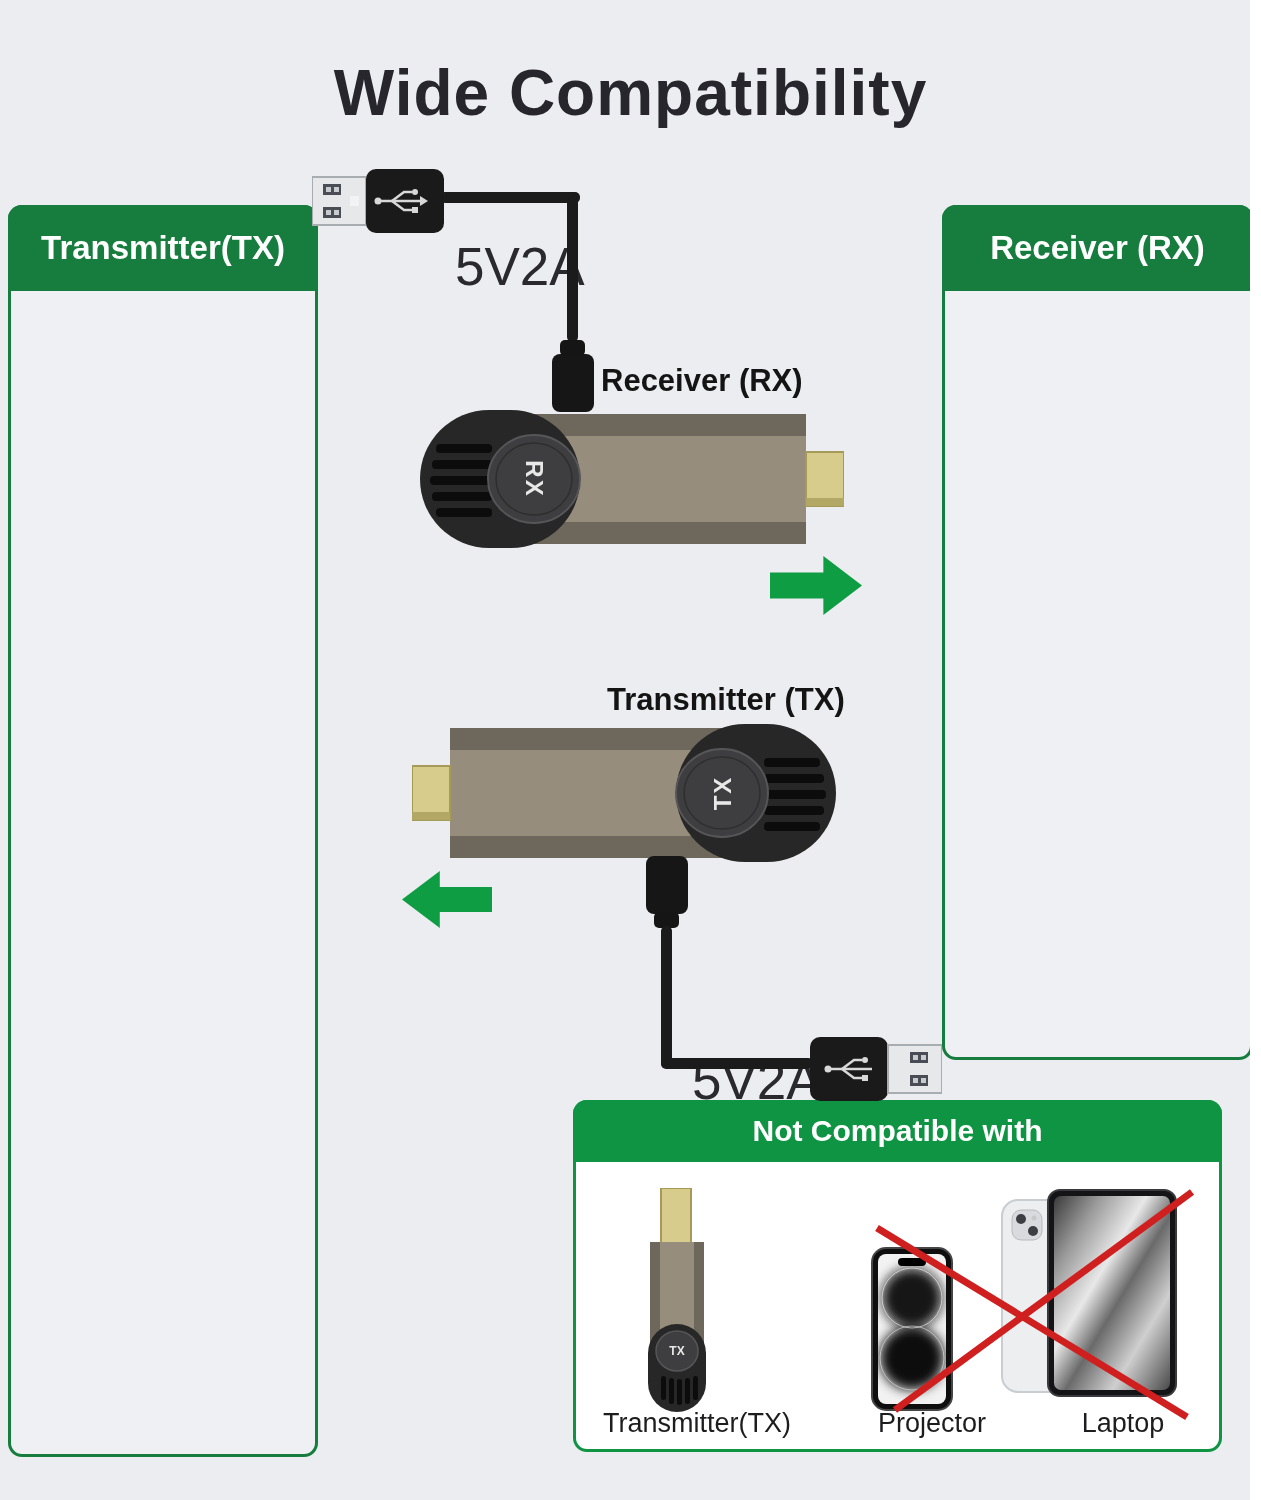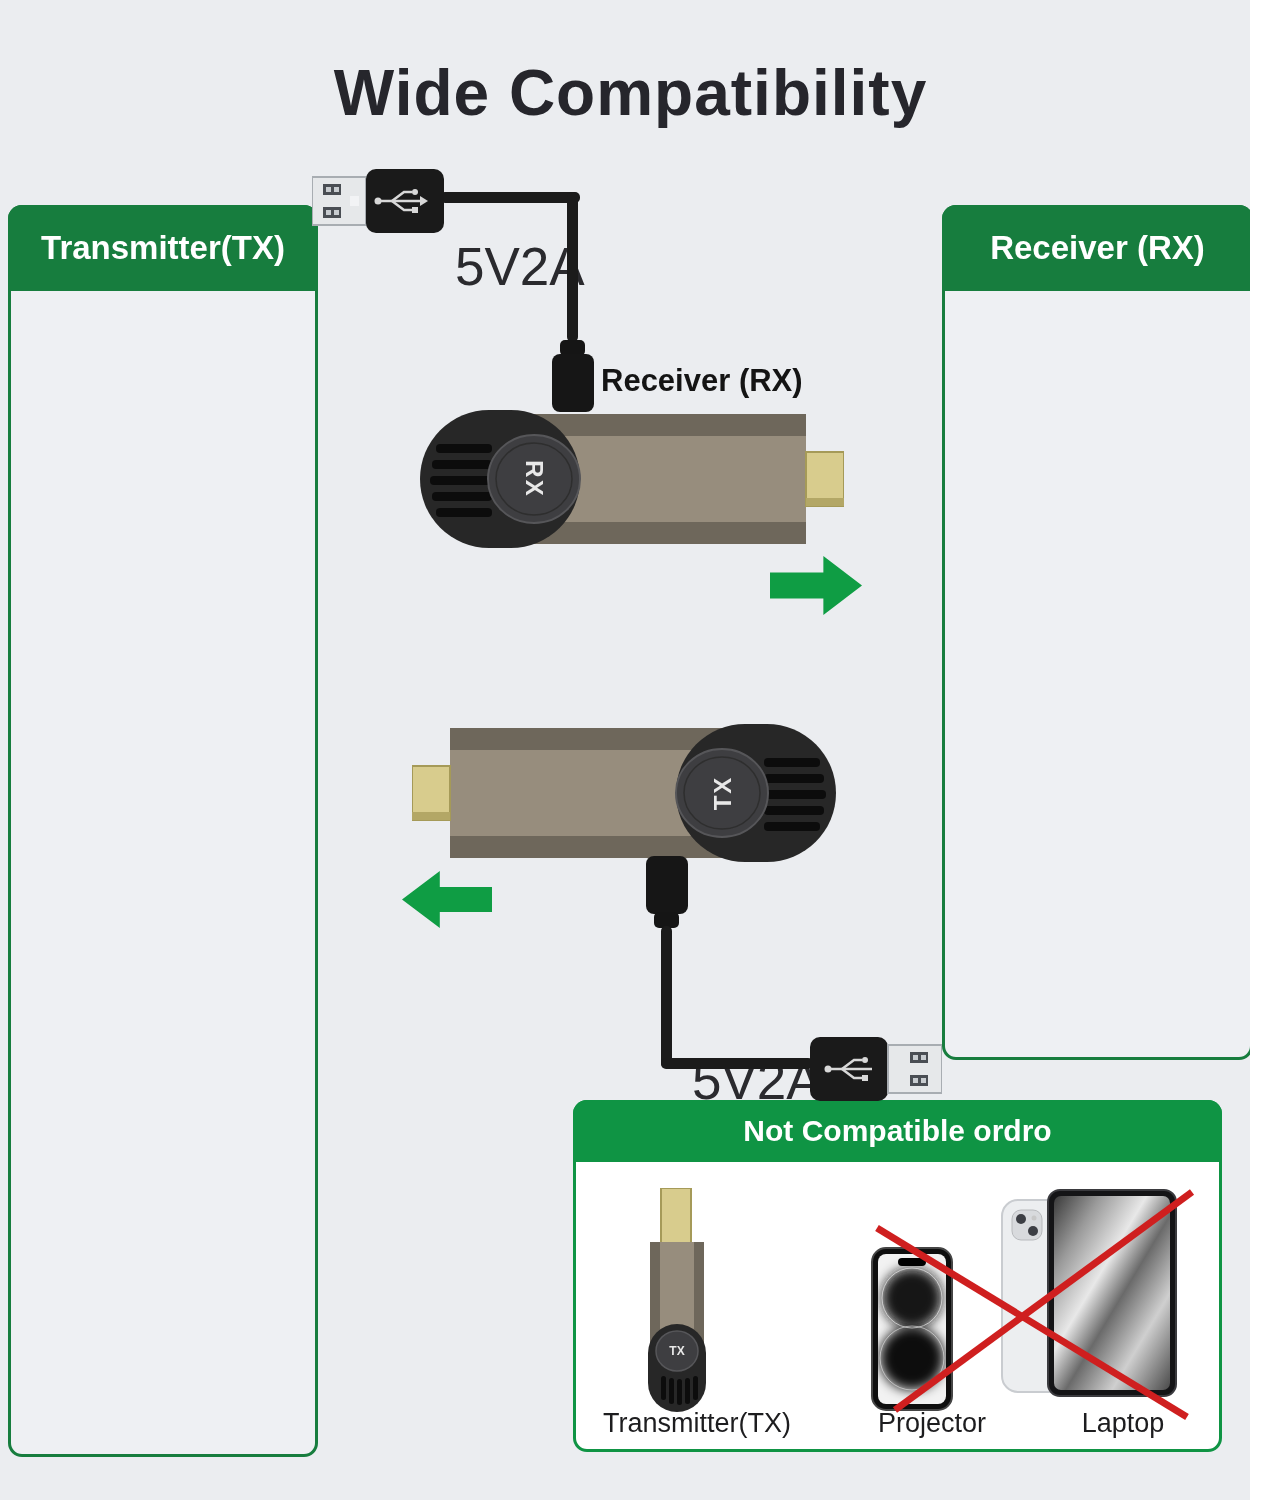--- a/index.html
+++ b/index.html
@@ -277,20 +277,21 @@
     </g>
     <ellipse cx="116" cy="71" rx="46" ry="44" fill="#3e3e41" stroke="#565659" stroke-width="2"></ellipse>
     <ellipse cx="116" cy="71" rx="38" ry="36" fill="none" stroke="#2e2e2e" stroke-width="1.5"></ellipse>
     <text x="116" y="71" text-anchor="middle" dominant-baseline="central" transform="rotate(90 116 71)" font-size="24" font-weight="700" letter-spacing="2" fill="#e8e8e8">RX</text>
     <rect x="388" y="44" width="38" height="54" fill="var(--hdmi-gold)" stroke="#a59a58" stroke-width="2"></rect>
     <rect x="388" y="90" width="38" height="8" fill="#b3a766"></rect>
   </svg>
 
   <div class="abs arrow arrow-right" style="left:770px;top:556px;width:92px;height:59px;"></div>
 
+  <div class="abs clabel" style="left:607px;top:682px;">Transmitter (TX)</div>
 
   <svg class="abs" style="left:412px;top:722px;" width="426" height="142" viewBox="0 0 426 142">
     <rect x="38" y="6" width="300" height="130" fill="#978d7d"></rect>
     <rect x="38" y="6" width="300" height="22" fill="#6e675b"></rect>
     <rect x="38" y="114" width="300" height="22" fill="#6e675b"></rect>
     <rect x="264" y="2" width="160" height="138" rx="69" fill="#272727"></rect>
     <g fill="#0c0c0c">
       <rect x="352" y="36" width="56" height="9" rx="4"></rect>
         <rect x="352" y="52" width="60" height="9" rx="4"></rect>
       <rect x="352" y="68" width="62" height="9" rx="4"></rect>
@@ -326,21 +327,21 @@
     <rect x="78" y="11" width="54" height="48" fill="#e6e8ea" stroke="#a8adb2" stroke-width="2"></rect>
     <rect x="100" y="18" width="18" height="11" fill="#4a4e54"></rect>
     <rect x="100" y="41" width="18" height="11" fill="#4a4e54"></rect>
     <rect x="103" y="21" width="5" height="5" fill="#c8ccd0"></rect>
       <rect x="111" y="21" width="5" height="5" fill="#c8ccd0"></rect>
     <rect x="103" y="44" width="5" height="5" fill="#c8ccd0"></rect>
       <rect x="111" y="44" width="5" height="5" fill="#c8ccd0"></rect>
   </svg>
 
   <div class="abs panel panel-bottom" style="left:573px;top:1100px;width:649px;height:352px;">
-    <div class="panel-header small">Not Compatible ordro</div>
+    <div class="panel-header small">Not Compatible with</div>
   </div>
 
   <svg class="abs" style="left:648px;top:1188px;z-index:3;" width="58" height="225" viewBox="0 0 58 225">
     <rect x="13" y="0" width="30" height="56" fill="var(--hdmi-gold)" stroke="#a59a58" stroke-width="2"></rect>
     <rect x="2" y="54" width="54" height="130" fill="#978d7d"></rect>
     <rect x="2" y="54" width="10" height="130" fill="#6e675b"></rect>
     <rect x="46" y="54" width="10" height="130" fill="#6e675b"></rect>
     <rect x="0" y="136" width="58" height="88" rx="29" fill="#272727"></rect>
     <ellipse cx="29" cy="163" rx="21" ry="20" fill="#3e3e41" stroke="#565659" stroke-width="1.5"></ellipse>
     <text x="29" y="163" text-anchor="middle" dominant-baseline="central" font-size="12" font-weight="700" fill="#e8e8e8">TX</text>

